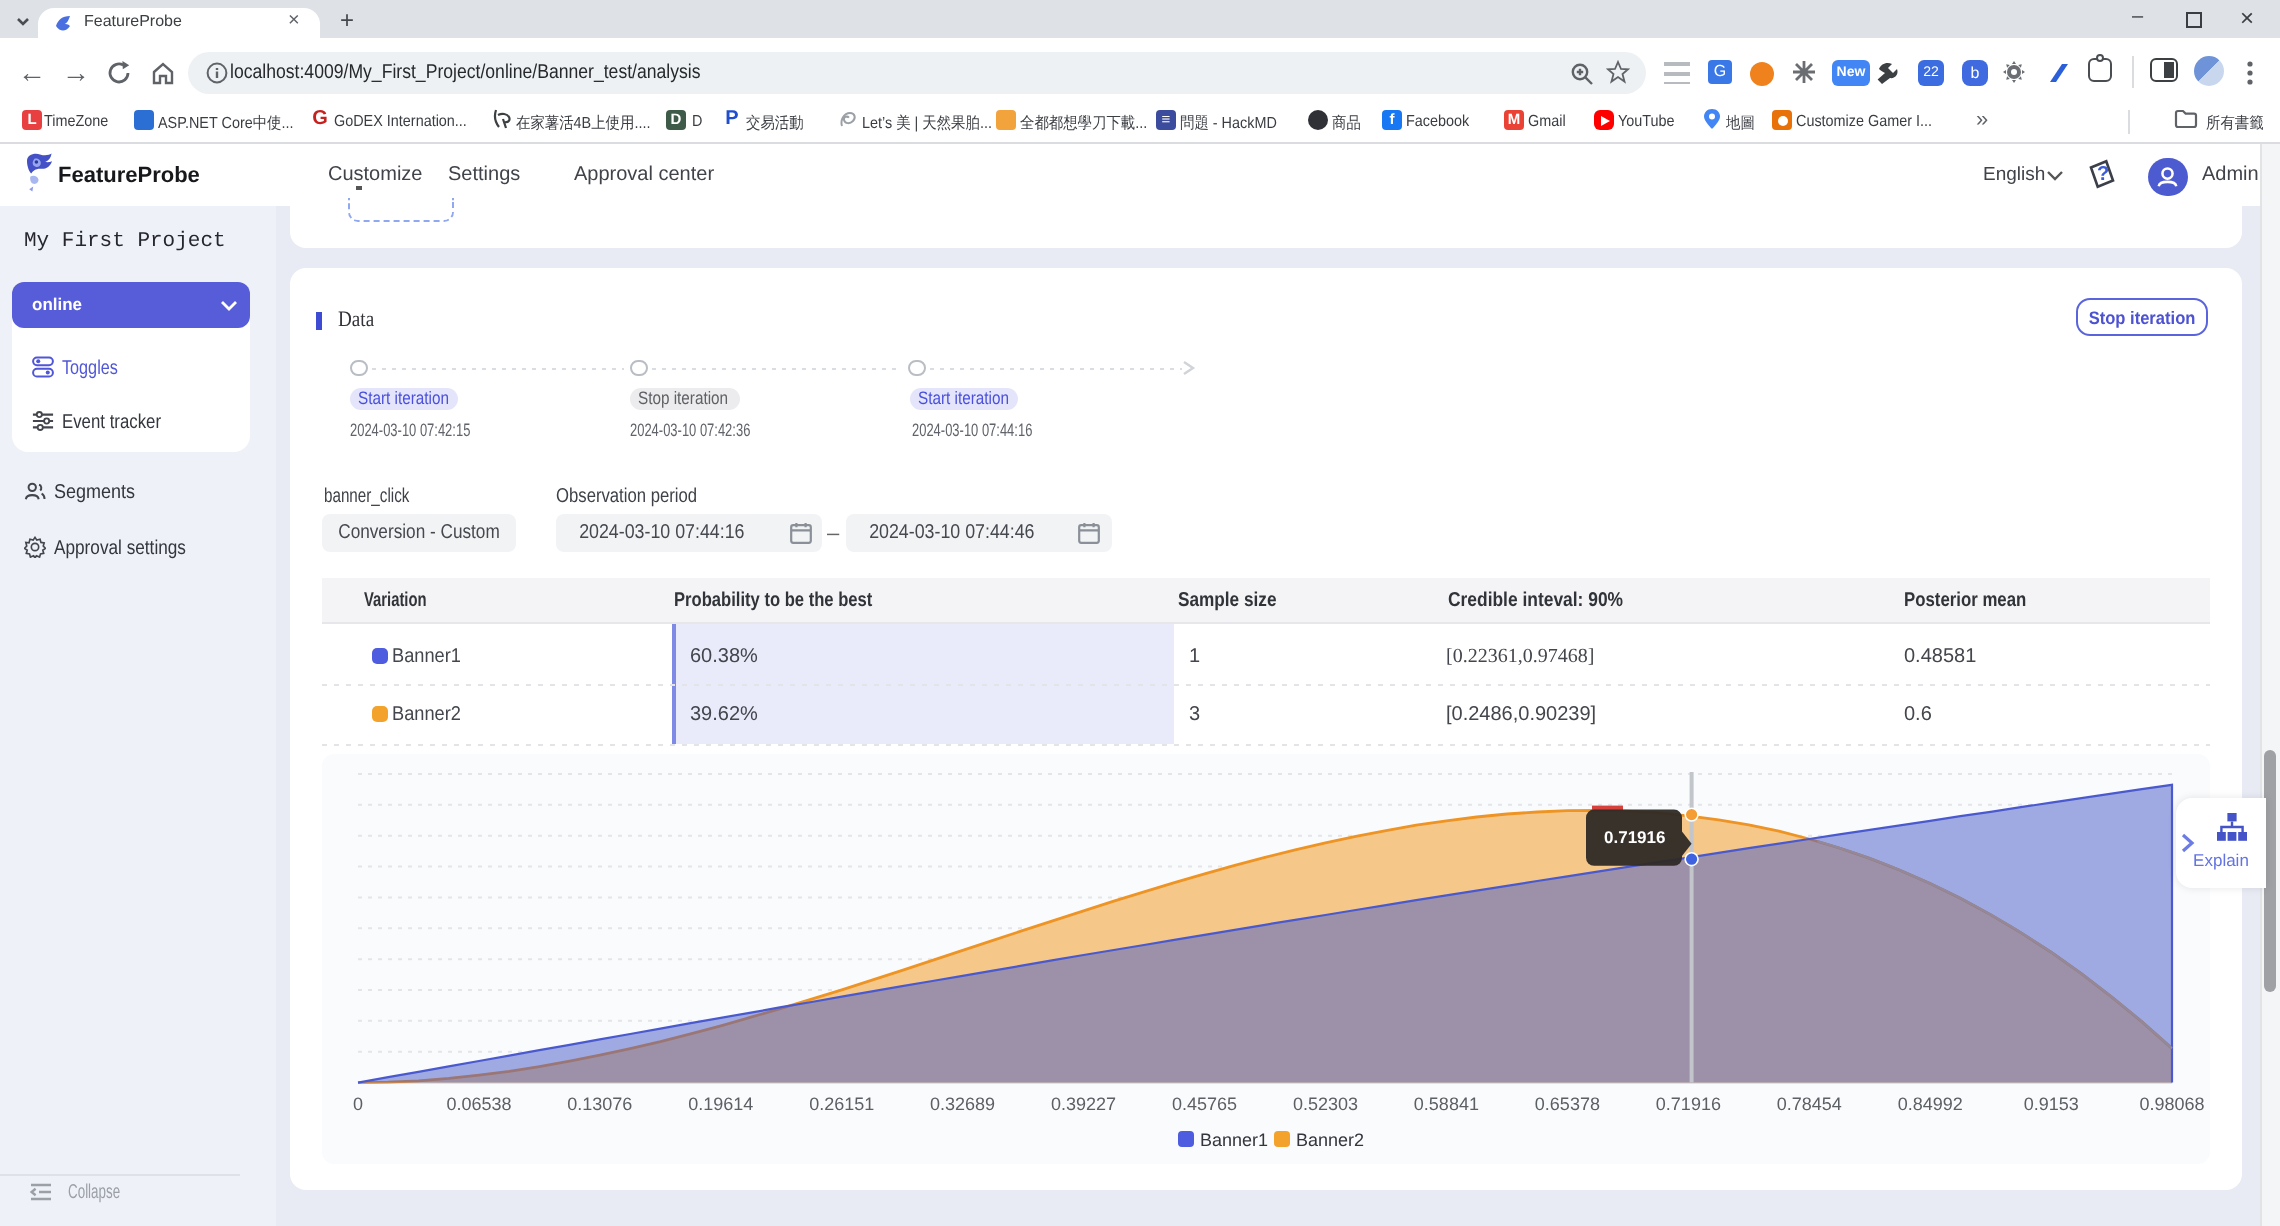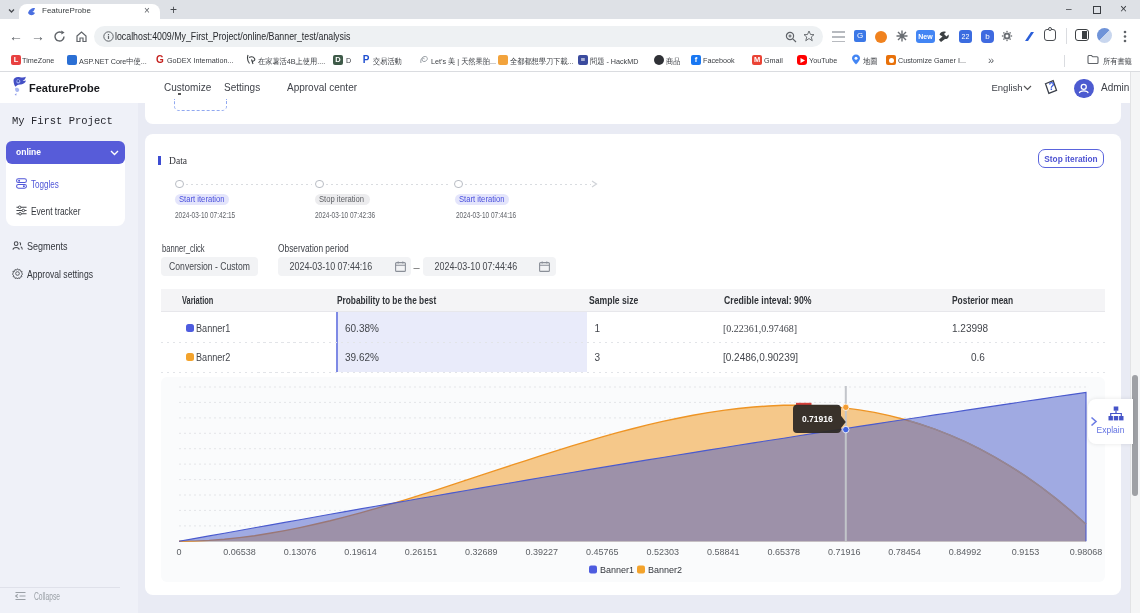--- a/index.html
+++ b/index.html
@@ -272,27 +272,27 @@
 <div class="th" style="left:589px;transform:scaleX(0.86);">Sample size</div>
 <div class="th" style="left:724px;transform:scaleX(0.87);">Credible inteval: 90%</div>
 <div class="th" style="left:952px;transform:scaleX(0.84);">Posterior mean</div>
 <div class="rowline" style="top:342px;"></div>
 <div class="rowline" style="top:371.5px;"></div>
 <div class="sw" style="left:185.5px;top:323.5px;background:#4e5cdf;"></div>
 <div class="td" style="left:196px;top:322.5px;transform:scaleX(0.91);">Banner1</div>
 <div class="td" style="left:345px;top:322.5px;">60.38%</div>
 <div class="td" style="left:594.5px;top:322.5px;">1</div>
 <div class="td" style="left:723px;top:322.5px;font-family:Liberation Serif, serif;">[0.22361,0.97468]</div>
-<div class="td" style="left:952px;top:322.5px;">1.23998</div>
+<div class="td" style="left:952px;top:322.5px;">0.48581</div>
 <div class="sw" style="left:185.5px;top:353px;background:#f3a32c;"></div>
 <div class="td" style="left:196px;top:352px;transform:scaleX(0.91);">Banner2</div>
 <div class="td" style="left:345px;top:352px;">39.62%</div>
 <div class="td" style="left:594.5px;top:352px;">3</div>
 <div class="td" style="left:723px;top:352px;">[0.2486,0.90239]</div>
-<div class="td" style="left:952px;top:352px;margin-left:19px;">0.6</div>
+<div class="td" style="left:952px;top:352px;">0.6</div>
 
 <div class="abs" style="left:161px;top:377px;width:944px;height:205px;background:#fafbfc;border-radius:6px;"></div>
 <svg class="abs" style="left:161px;top:377px;" width="944" height="205" viewBox="0 0 944 205">
 <defs>
       <clipPath id="gclip">
         <path d="M18,0 L18,166.3 L18.0,164.3 L33.1,161.6 L48.2,158.9 L63.4,156.2 L78.5,153.5 L93.6,150.8 L108.7,148.1 L123.8,145.4 L138.9,142.7 L154.1,140.0 L169.2,137.3 L184.3,134.6 L199.4,131.9 L214.5,129.3 L229.6,126.6 L244.8,122.6 L259.9,117.9 L275.0,113.1 L290.1,108.2 L305.2,103.2 L320.3,98.2 L335.5,93.2 L350.6,88.2 L365.7,83.3 L380.8,78.4 L395.9,73.6 L411.0,68.9 L426.2,64.3 L441.3,59.9 L456.4,55.7 L471.5,51.7 L486.6,47.9 L501.7,44.4 L516.9,41.2 L532.0,38.3 L547.1,35.6 L562.2,33.4 L577.3,31.5 L592.5,30.0 L607.6,29.0 L622.7,28.3 L637.8,28.2 L652.9,28.6 L668.0,29.4 L683.2,30.9 L698.3,32.9 L713.4,35.4 L728.5,38.6 L743.6,42.5 L758.7,40.2 L773.9,37.9 L789.0,35.7 L804.1,33.4 L819.2,31.1 L834.3,28.9 L849.4,26.6 L864.6,24.3 L879.7,22.1 L894.8,19.8 L909.9,17.6 L925.0,15.4 L925.0,166.3 L925.0,0 Z"></path>
       </clipPath>
     </defs>
 <g clip-path="url(#gclip)">
 <line x1="18" y1="148.9" x2="925.0" y2="148.9" stroke="#e4e5e8" stroke-width="1" stroke-dasharray="2,3"></line>

